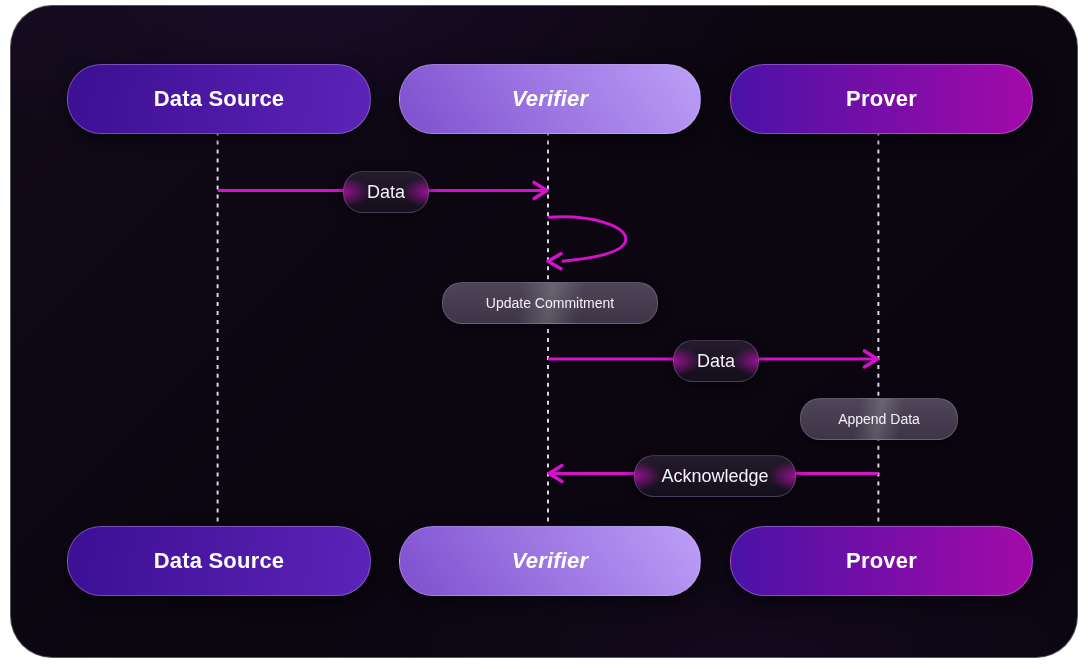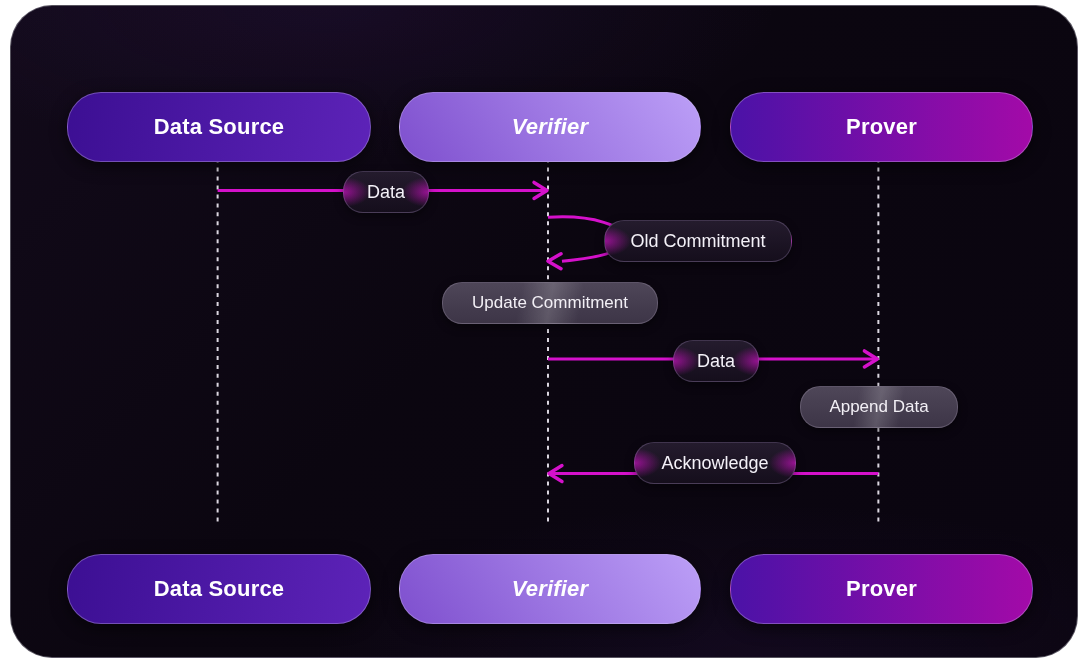--- a/index.html
+++ b/index.html
@@ -52,21 +52,20 @@
     border-radius: 34px;
     display: flex;
     align-items: center;
     justify-content: center;
     color: #ffffff;
     font-size: 22px;
     font-weight: 700;
     letter-spacing: 0.2px;
     border: 1px solid rgba(210, 195, 235, 0.35);
     box-shadow: 0 4px 16px rgba(0, 0, 0, 0.55);
-    margin-top: 28px;
   }
   .actor.ds { background: linear-gradient(100deg, #3c0f93 0%, #5d23b8 100%); }
   .actor.vf { background: linear-gradient(55deg, #7e4fce 0%, #bc9ff7 100%); font-style: italic; }
   .actor.pv { background: linear-gradient(90deg, #4b12a7 0%, #a30aa8 100%); }
 
   .msg-label {
     position: absolute;
     height: 40px;
     border-radius: 20px;
     display: flex;
@@ -91,21 +90,21 @@
       linear-gradient(180deg, #241b2d 0%, #150e1c 100%);
   }
   .note-label {
     position: absolute;
     height: 40px;
     border-radius: 20px;
     display: flex;
     align-items: center;
     justify-content: center;
     color: #f2eff5;
-    font-size: 17px;
+    font-size: 14px;
     font-weight: 500;
     border: 1px solid rgba(190, 180, 205, 0.25);
     background:
       linear-gradient(100deg, rgba(255,255,255,0) 36%, rgba(255,255,255,0.16) 50%, rgba(255,255,255,0) 64%),
       linear-gradient(180deg, #4e4658 0%, #3d3547 100%);
     box-shadow: 0 3px 10px rgba(0, 0, 0, 0.45);
     text-align: center;
   }
 </style>
 </head>
@@ -139,27 +138,26 @@
       <polyline class="msg-head" points="552,461 539,469 552,477"></polyline>
     </g>
   </svg>
 
   <div class="actor ds" style="left:56px; top:58px; width:302px">Data Source</div>
   <div class="actor vf" style="left:388px; top:58px; width:300px">Verifier</div>
   <div class="actor pv" style="left:719px; top:58px; width:301px">Prover</div>
 
   <div class="msg-label glow-both" style="left:332px; top:165px; width:84px">Data</div>
 
-  <div class="msg-label glow-left" style="left:593px; top:214px; width:186px">Old Commitment</div>
 
   <div class="note-label" style="left:431px; top:276px; width:214px">Update Commitment</div>
 
   <div class="msg-label glow-both" style="left:662px; top:334px; width:84px">Data</div>
 
-  <div class="note-label" style="left:789px; top:380px; width:156px">Append Data</div>
+  <div class="note-label" style="left:789px; top:392px; width:156px">Append Data</div>
 
-  <div class="msg-label glow-both" style="left:623px; top:436px; width:160px">Acknowledge</div>
+  <div class="msg-label glow-both" style="left:623px; top:449px; width:160px">Acknowledge</div>
 
   <div class="actor ds" style="left:56px; top:520px; width:302px">Data Source</div>
   <div class="actor vf" style="left:388px; top:520px; width:300px">Verifier</div>
   <div class="actor pv" style="left:719px; top:520px; width:301px">Prover</div>
 
 </div>
 
 </body></html>

